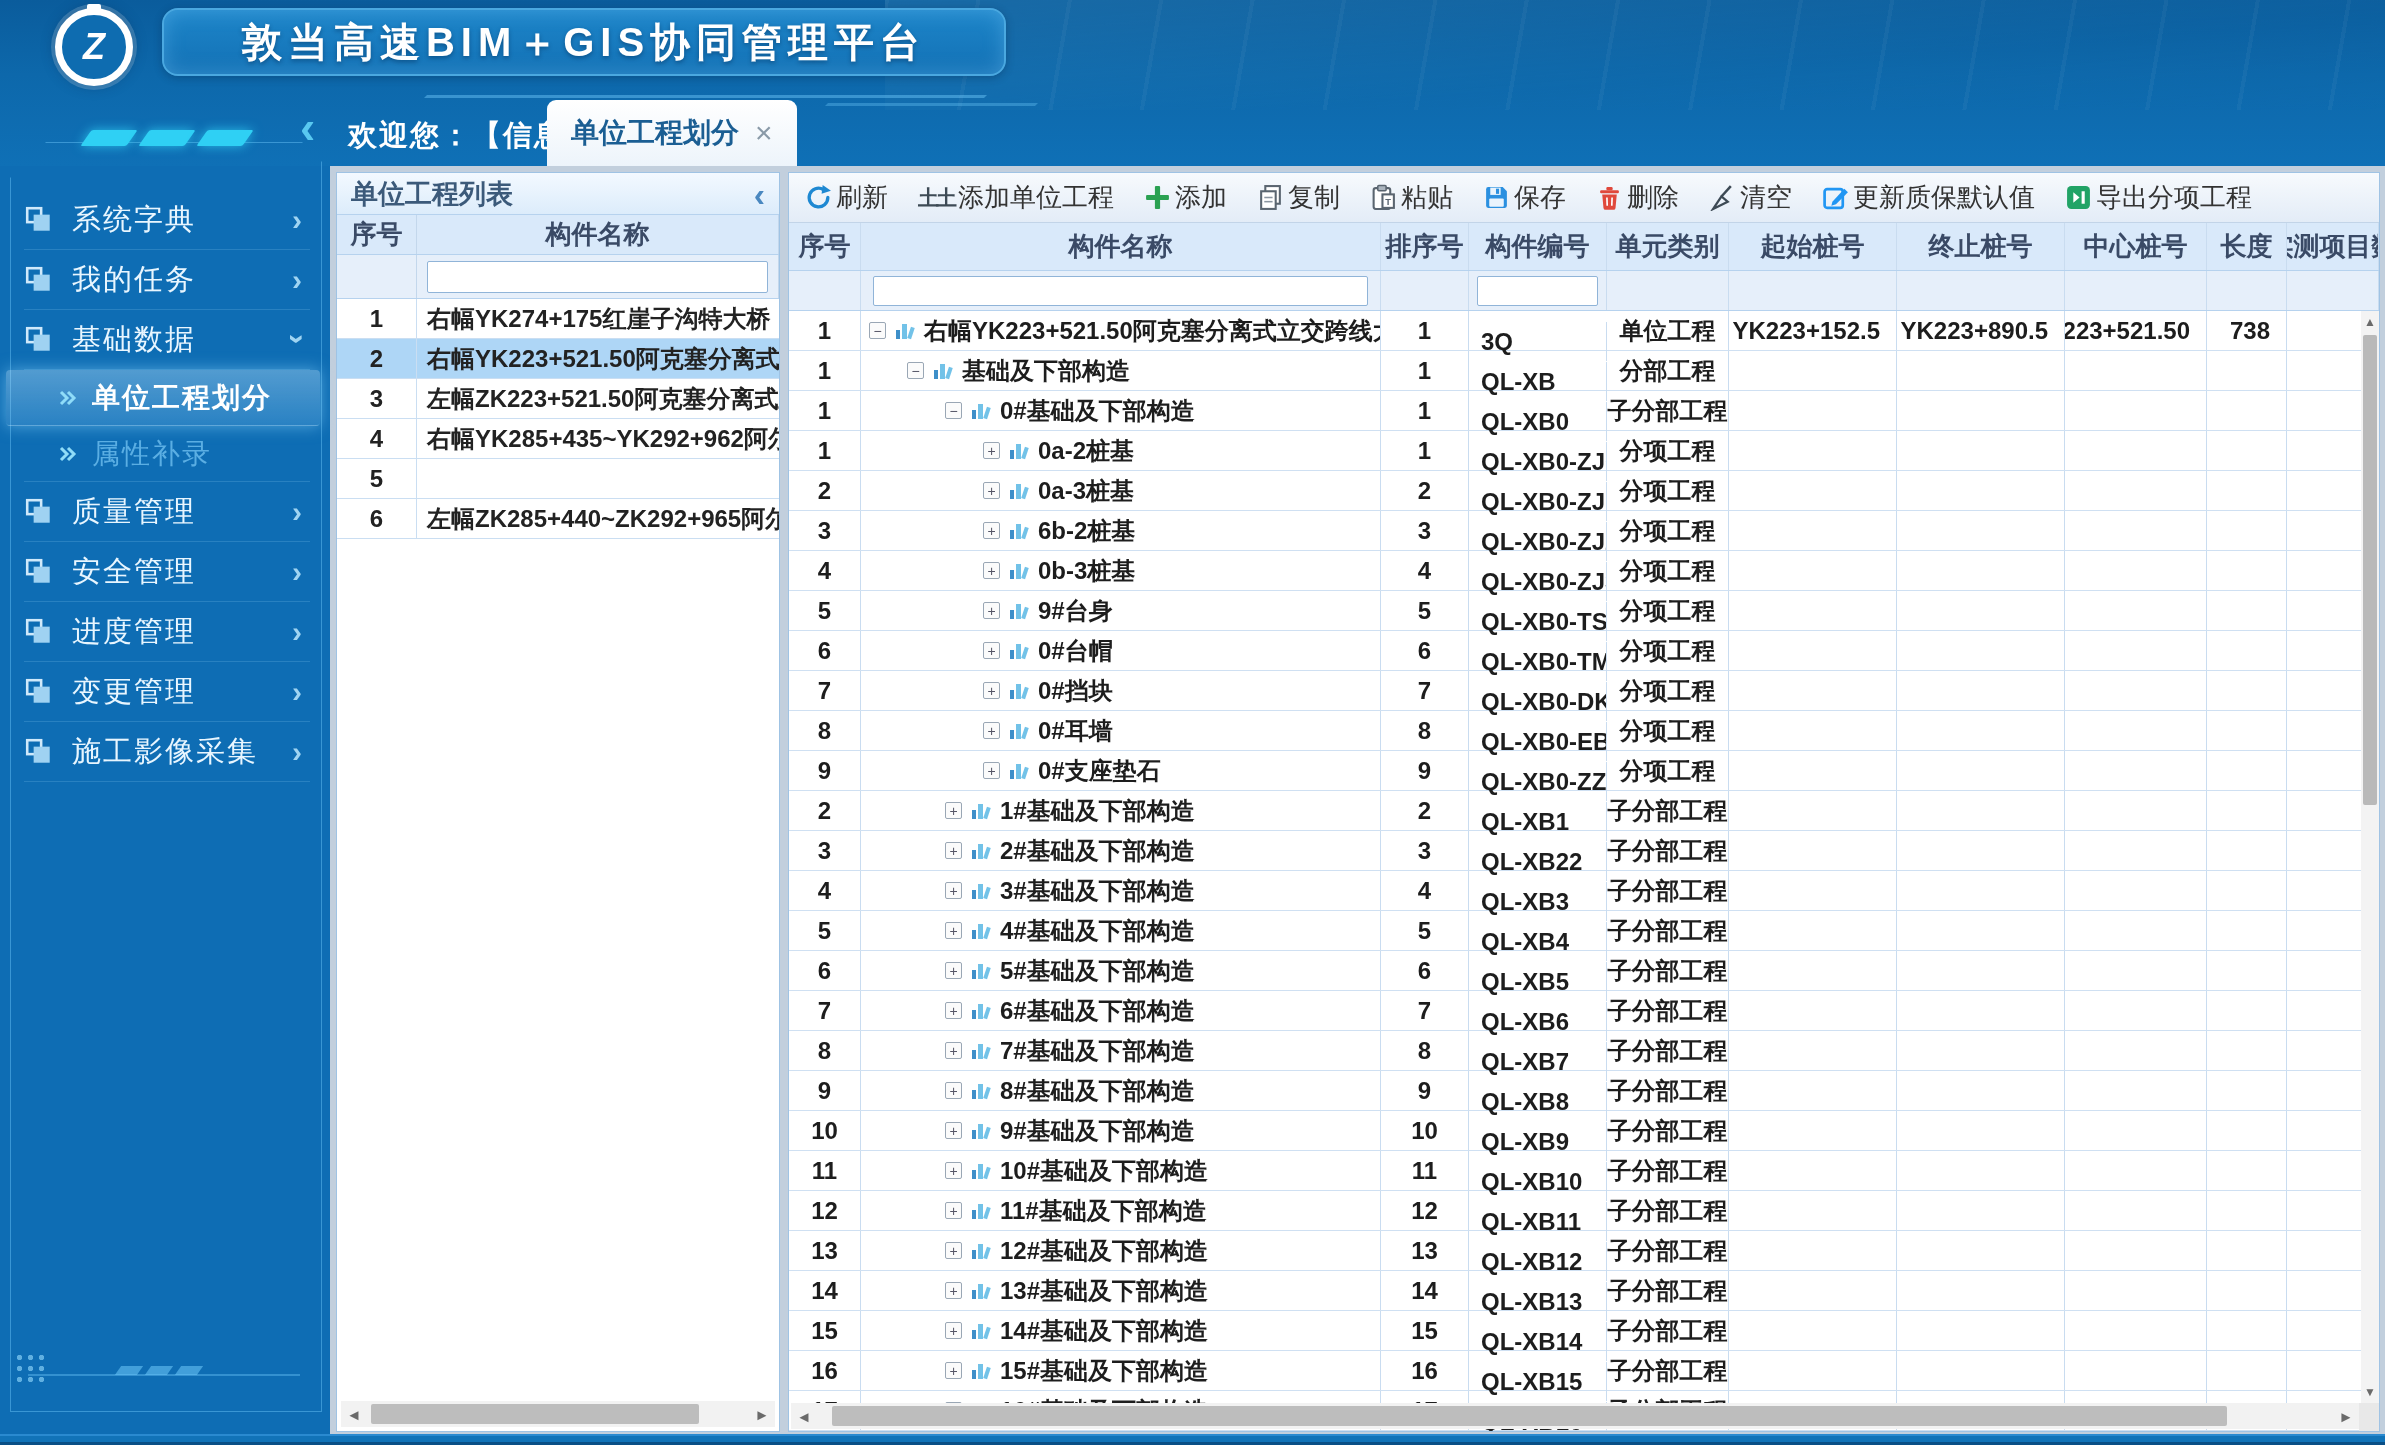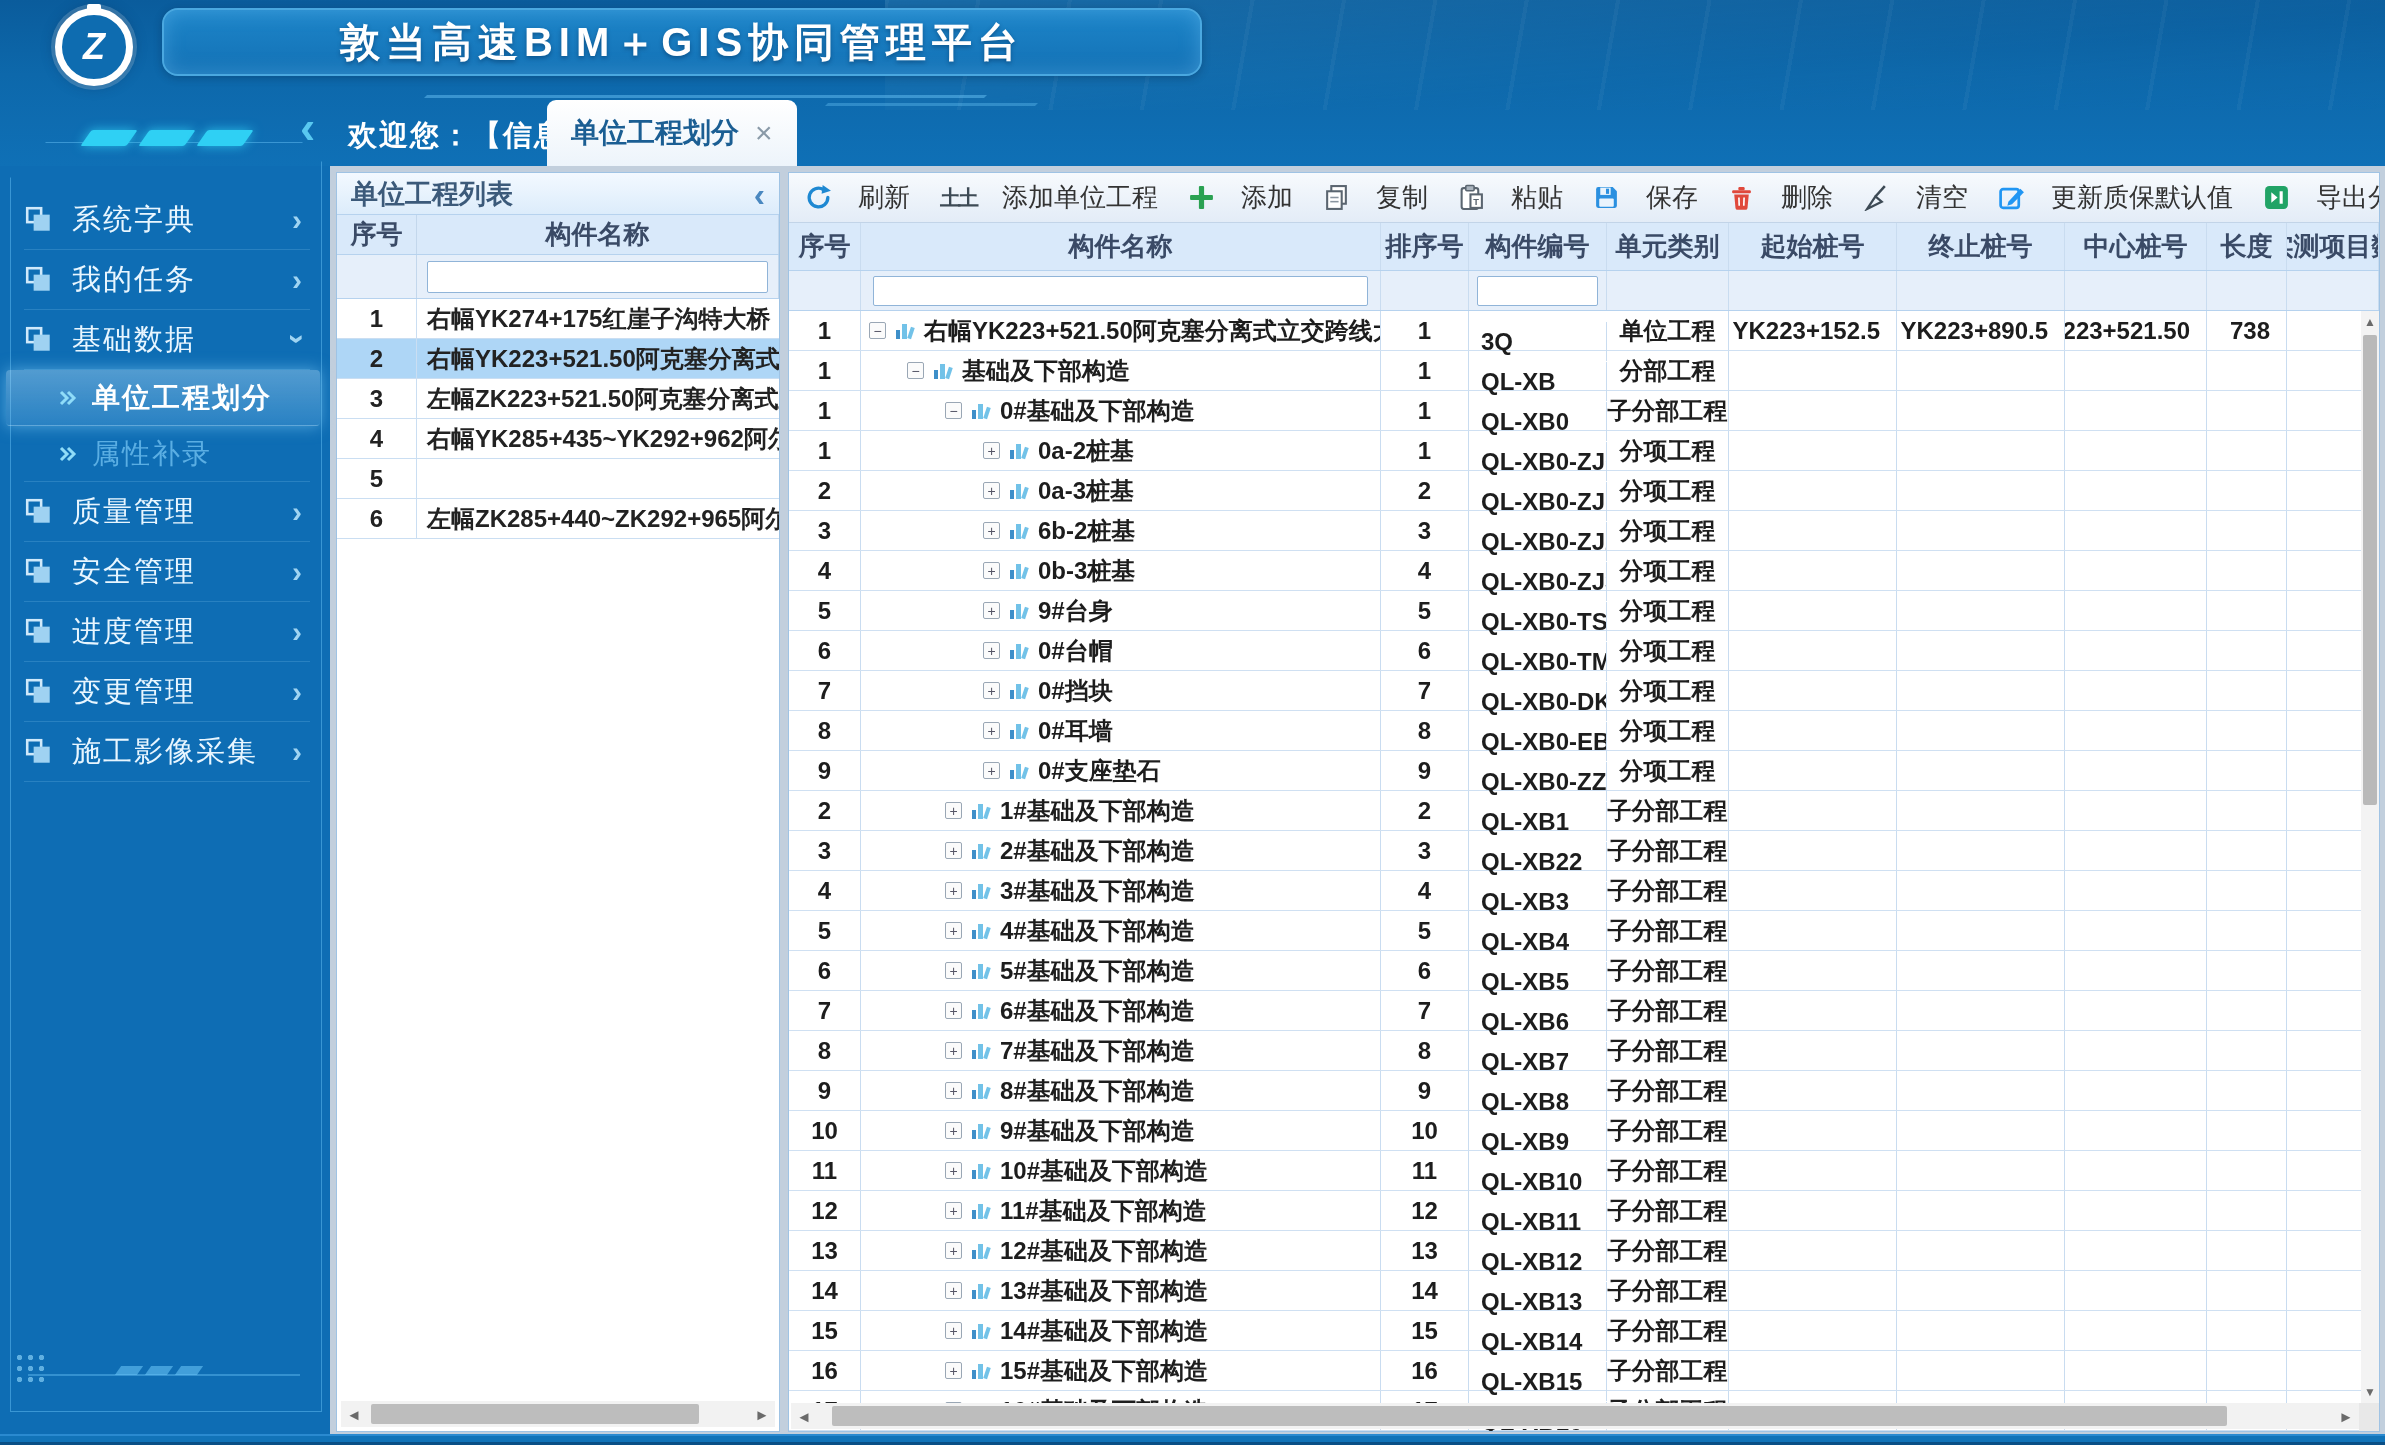--- a/index.html
+++ b/index.html
@@ -21,21 +21,21 @@
       linear-gradient(175deg, rgba(60,140,190,.55) 0%, rgba(25,110,170,.25) 60%, rgba(14,108,180,0) 100%);
   }
   .logo {
     position:absolute; left:55px; top:8px; width:78px; height:78px; border-radius:50%;
     border:7px solid #ffffff; background:#0e6cb0; display:flex; align-items:center; justify-content:center;
     color:#fff; font-size:36px; font-weight:bold; font-style:italic;
     box-shadow:0 0 0 4px rgba(255,255,255,.18), 0 0 14px rgba(0,40,80,.4);
   }
   .logo-notch { position:absolute; left:50%; top:-11px; width:14px; height:10px; background:#fff; transform:translateX(-50%); border-radius:2px; }
   .title-plate {
-    position:absolute; left:162px; top:8px; width:1040px; height:68px;
+    position:absolute; left:162px; top:8px; width:844px; height:68px;
     background:linear-gradient(180deg,#1d85c9,#1371b5);
     border:2px solid #4aa8e0; border-radius:16px;
     box-shadow:inset 0 0 20px rgba(130,205,255,.35), 0 2px 8px rgba(0,30,60,.3);
     display:flex; align-items:center; justify-content:center;
     color:#fff; font-size:40px; font-weight:bold; letter-spacing:6px;
     text-shadow:0 2px 4px rgba(0,40,80,.45); white-space:nowrap; overflow:hidden;
   }
   .plate-deco-1 { position:absolute; left:430px; top:86px; width:560px; height:12px;
     border-bottom:3px solid rgba(110,200,250,.45); transform:skewX(-45deg); }
   .plate-deco-2 { position:absolute; left:830px; top:96px; width:210px; height:10px;
@@ -106,21 +106,21 @@
   .hscroll .sarrow { width:26px; height:26px; display:flex; align-items:center; justify-content:center; color:#6a6a6a; font-size:15px; cursor:pointer; }
   .hscroll .track { flex:1; position:relative; height:100%; }
   .hscroll .thumb { position:absolute; top:3px; height:20px; background:#bdbdbd; border-radius:2px; cursor:pointer; }
   .vscroll { position:absolute; width:18px; background:#f3f3f3; }
   .vscroll .sarrow { position:absolute; left:0; width:18px; height:22px; display:flex; align-items:center; justify-content:center; color:#6a6a6a; font-size:12px; cursor:pointer; }
   .vscroll .thumb { position:absolute; left:2px; width:14px; background:#b9b9b9; border-radius:2px; cursor:pointer; }
 
   
   .main-panel { position:absolute; left:788px; top:172px; width:1592px; height:1260px; background:#fff; border:1px solid #9fc3e4; overflow:hidden; }
   .toolbar { height:50px; background:linear-gradient(180deg,#f7fafd,#e3ecf7); border-bottom:1px solid #c2d4e8; display:flex; align-items:center; padding-left:16px; gap:30px; }
-  .tb-btn { display:flex; align-items:center; gap:26px; background:none; border:none; font-family:inherit; font-size:26px; color:#333; cursor:pointer; white-space:nowrap; }
+  .tb-btn { display:flex; align-items:center; gap:4px; background:none; border:none; font-family:inherit; font-size:26px; color:#333; cursor:pointer; white-space:nowrap; }
   .tb-icon { width:27px; height:27px; display:flex; align-items:center; justify-content:center; flex:none; }
   .tb-icon svg { width:27px; height:27px; }
   .tb-icon.txt { font-size:21px; font-weight:bold; color:#3d4a55; letter-spacing:-3px; width:auto; }
 
   .mgrid { display:grid; grid-template-columns:72px 520px 88px 138px 122px 168px 168px 142px 80px 1fr; }
   .mgrid .c { display:flex; align-items:center; justify-content:center; border-right:1px solid #c9dcf0; height:100%; overflow:hidden; white-space:nowrap; }
   .mhead { height:48px; background:#d9e9fa; border-bottom:1px solid #b6d2ee; font-size:26px; font-weight:bold; color:#3a4a66; }
   .mfilter { height:40px; background:#e6effa; border-bottom:1px solid #b6d2ee; }
   .mfilter input { height:30px; border:1px solid #90b4d8; border-radius:2px; background:#fff; font-size:22px; padding:0 8px; }
   .mfilter .fname input { width:calc(100% - 24px); }

